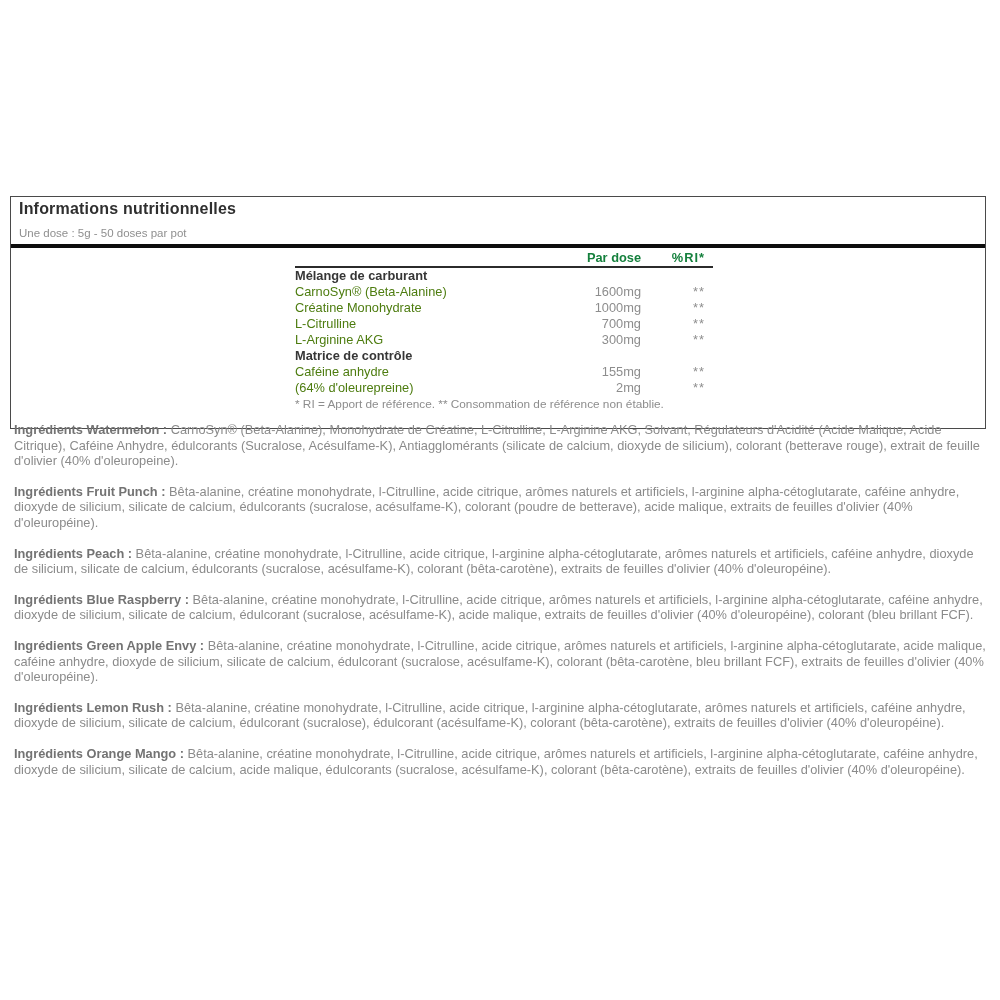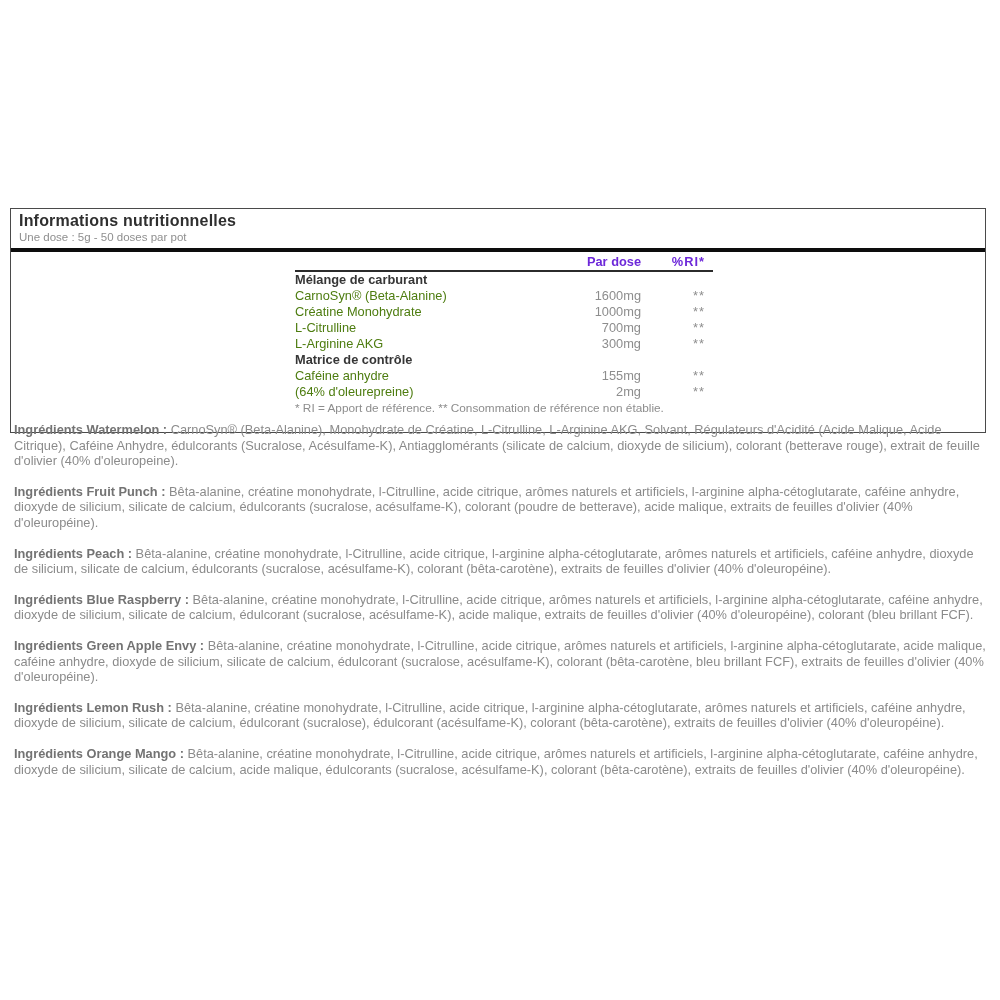--- a/index.html
+++ b/index.html
@@ -4,46 +4,46 @@
 <style>
   html,body{margin:0;padding:0;background:#ffffff;}
   body{
     width:1000px;height:1000px;position:relative;
     font-family:"Liberation Sans","DejaVu Sans",sans-serif;
     color:#8a8a8a;
     -webkit-font-smoothing:antialiased;
   }
   
   .panel{
-    position:absolute;left:10px;top:208px;width:976px;
+    position:absolute;left:10px;top:196px;width:976px;
     border:1px solid #4a4a4a;
     background:#fff;
     box-sizing:border-box;
   }
   .panel-head{padding:3px 8px 4px 8px;}
   .panel-title{
     font-size:16px;font-weight:bold;color:#2f2f2f;
     letter-spacing:0.2px;line-height:18px;
   }
-  .panel-subtitle{font-size:11.5px;color:#8f8f8f;line-height:13px;margin-top:1px;}
+  .panel-subtitle{font-size:11.5px;color:#8f8f8f;line-height:13px;margin-top:9px;}
   .thick-rule{height:4px;background:#0d0d0d;}
   .table-wrap{margin-left:284px;width:418px;padding-top:1px;}
   .nt-row{
     display:grid;grid-template-columns:1fr 115px 72px;
     align-items:baseline;line-height:16px;font-size:12.8px;
   }
   .nt-header{
     font-weight:bold;color:#333333;
     border-bottom:2px solid #2b2b2b;
     line-height:17px;
   }
   .nt-row .c-name{color:#4d7c0f;}
   .nt-row .c-dose{text-align:right;color:#8d8d8d;}
   .nt-row .c-ri{text-align:right;padding-right:8px;color:#8d8d8d;letter-spacing:1px;}
-  .nt-header .c-dose,.nt-header .c-ri{color:#6d28d9;text-align:right;}
+  .nt-header .c-dose,.nt-header .c-ri{color:#15803d;text-align:right;}
   .nt-section .c-name{font-weight:bold;color:#363636;}
   .footnote{
     font-size:11.8px;color:#8d8d8d;line-height:14px;
     margin:1px 0 17px 0;
   }
   
   .ingredients{position:absolute;left:0;top:422px;width:1000px;padding:0 14px;box-sizing:border-box;}
   .ing-para{
     font-size:12.8px;line-height:15.6px;color:#8b8b8b;
     margin:0 0 15px 0;

